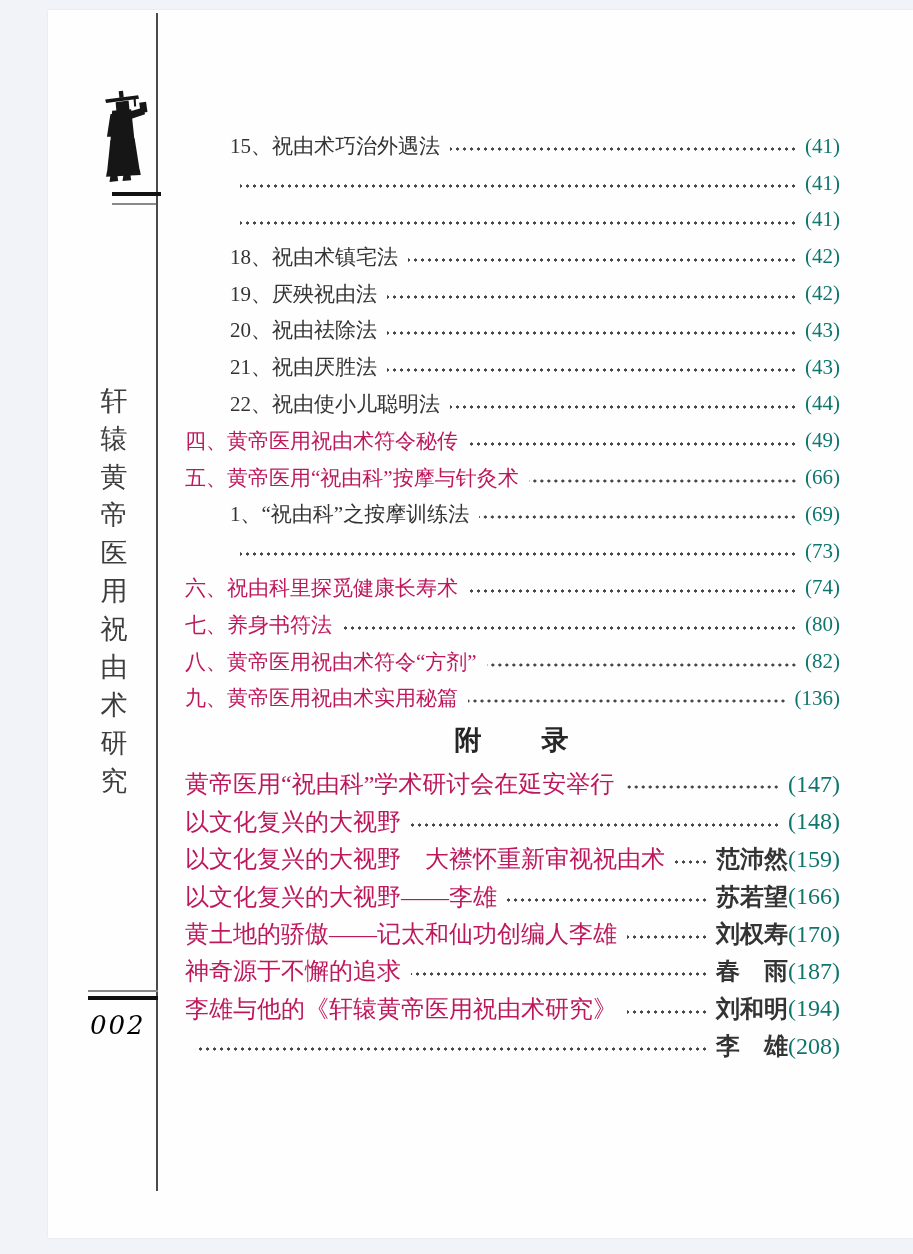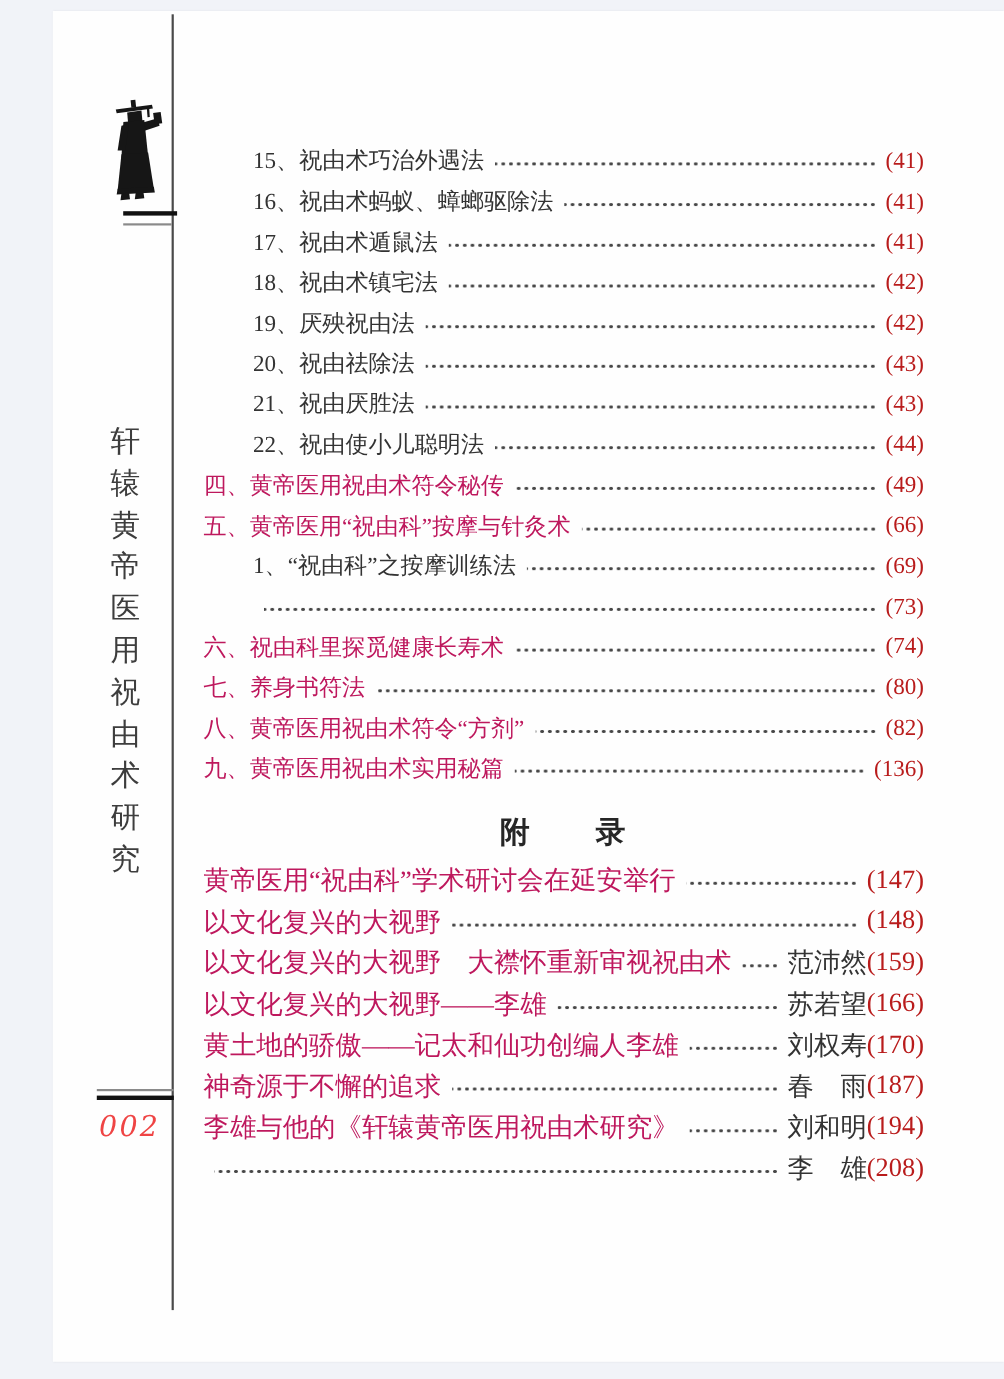--- a/index.html
+++ b/index.html
@@ -37,21 +37,21 @@
     text-align:center;
   }
   .spine-title .ch{
     font-size:27px;line-height:38px;height:38px;
     color:#3d3d3d;font-weight:500;
     letter-spacing:0;
   }
   .folio{
     position:absolute;left:42px;top:1000px;
     font-family:"DejaVu Serif",serif;
-    font-style:italic;font-size:26px;color:#ef4444;
+    font-style:italic;font-size:26px;color:#000000;
     letter-spacing:2px;
   }
   
   .toc{
     position:absolute;left:137px;top:118px;right:73px;
   }
   .toc-row{
     display:flex;align-items:center;
     height:36.8px;
     font-size:21px;
@@ -64,24 +64,24 @@
   .leader{
     flex:1;height:8px;margin:0 8px 0 10px;
     transform:translateY(3px);
     background-image:radial-gradient(circle,#474747 1.4px,transparent 1.8px);
     background-size:7px 8px;
     background-repeat:repeat-x;
     background-position:right center;
     min-width:12px;
   }
   .right-group{flex:none;display:flex;align-items:center;}
-  .author{font-weight:normal;color:#333;}
-  .pagenum{color:#b91c1c;font-weight:normal;min-width:10px;text-align:right;}
+  .author{font-weight:bold;color:#333;}
+  .pagenum{color:#0f766e;font-weight:normal;min-width:10px;text-align:right;}
   .appendix-heading{
-    height:40px;line-height:40px;margin-top:19px;margin-bottom:6px;
+    height:40px;line-height:40px;margin-top:3px;margin-bottom:6px;
     text-align:center;
     font-size:27px;font-weight:bold;color:#262626;
     letter-spacing:2px;
   }
   .app-row{height:37.4px;font-size:24px;}
   .app-row .label{font-weight:bold;color:#242424;}
 </style>
 </head>
 <body>
 
@@ -146,28 +146,26 @@
   <div class="toc">
     <div id="toc-rows">
         <div class="toc-row sub">
           <span class="label">15、祝由术巧治外遇法</span>
           <span class="leader"></span>
           <span class="right-group">
             <span class="pagenum">(41)</span>
           </span>
         </div>
         <div class="toc-row sub">
-          <span class="label">16、祝由术蚂蚁、蟑螂驱除法</span>
           <span class="leader"></span>
           <span class="right-group">
             <span class="pagenum">(41)</span>
           </span>
         </div>
         <div class="toc-row sub">
-          <span class="label">17、祝由术遁鼠法</span>
           <span class="leader"></span>
           <span class="right-group">
             <span class="pagenum">(41)</span>
           </span>
         </div>
         <div class="toc-row sub">
           <span class="label">18、祝由术镇宅法</span>
           <span class="leader"></span>
           <span class="right-group">
             <span class="pagenum">(42)</span>

